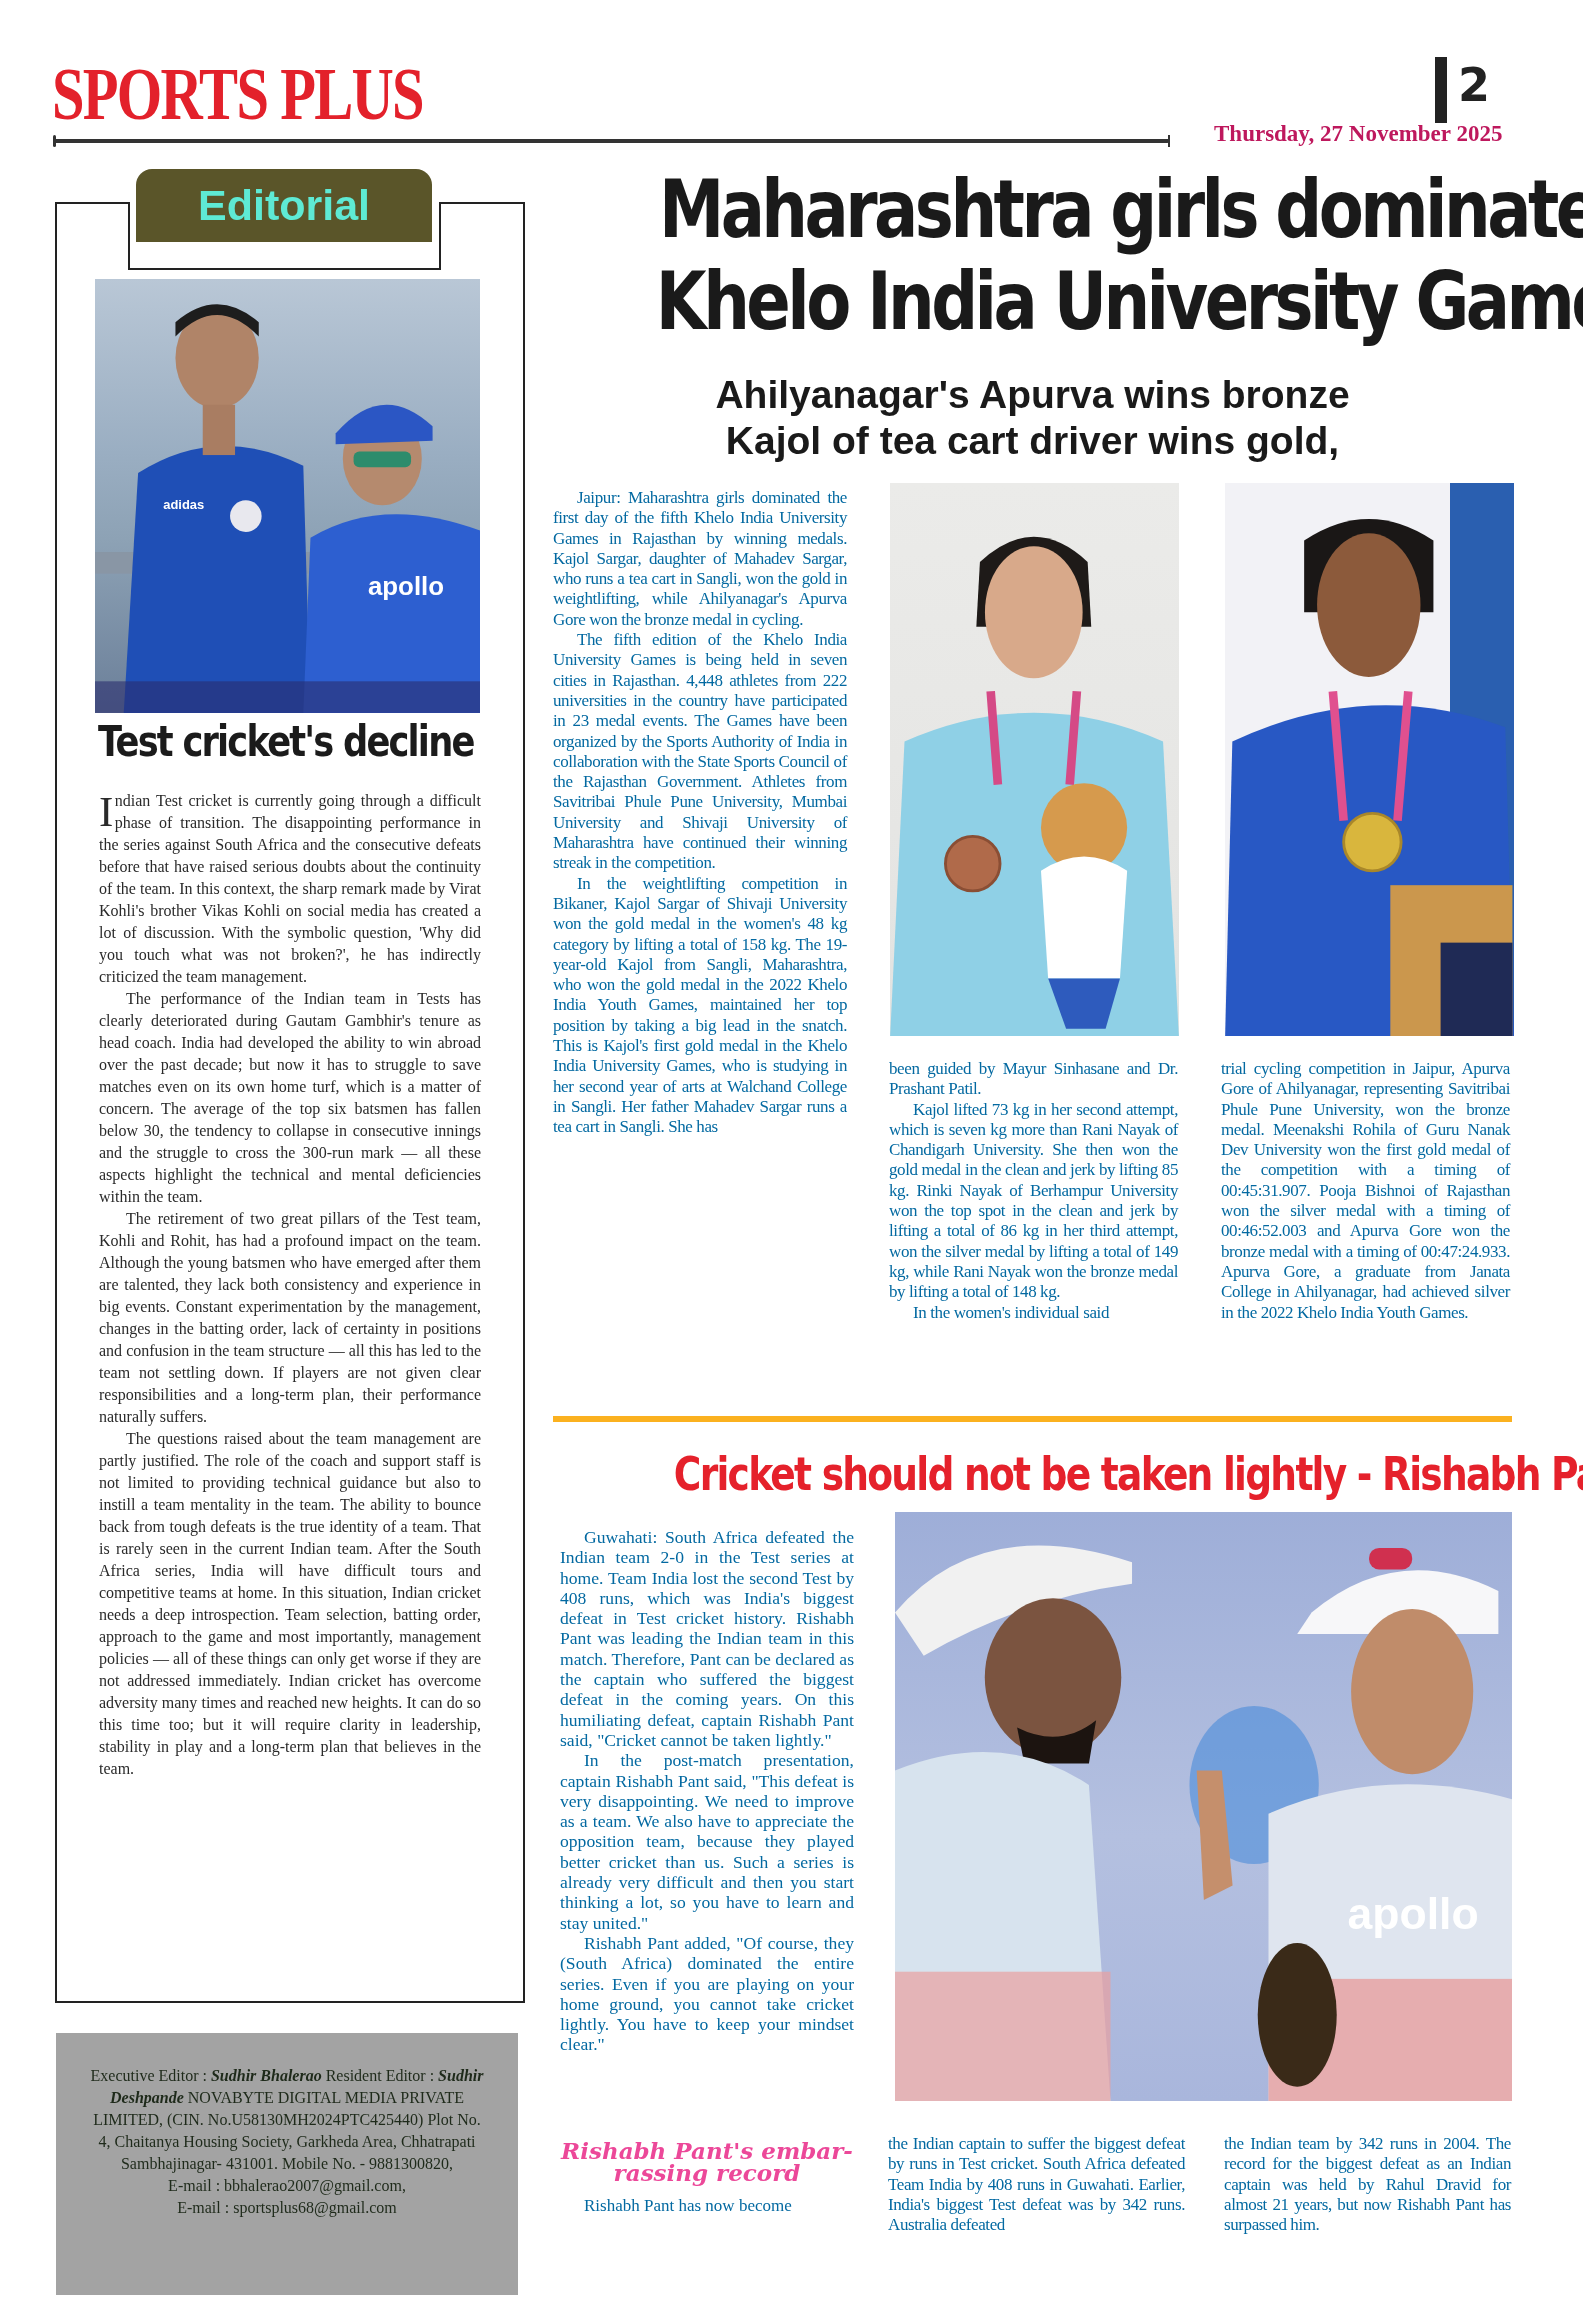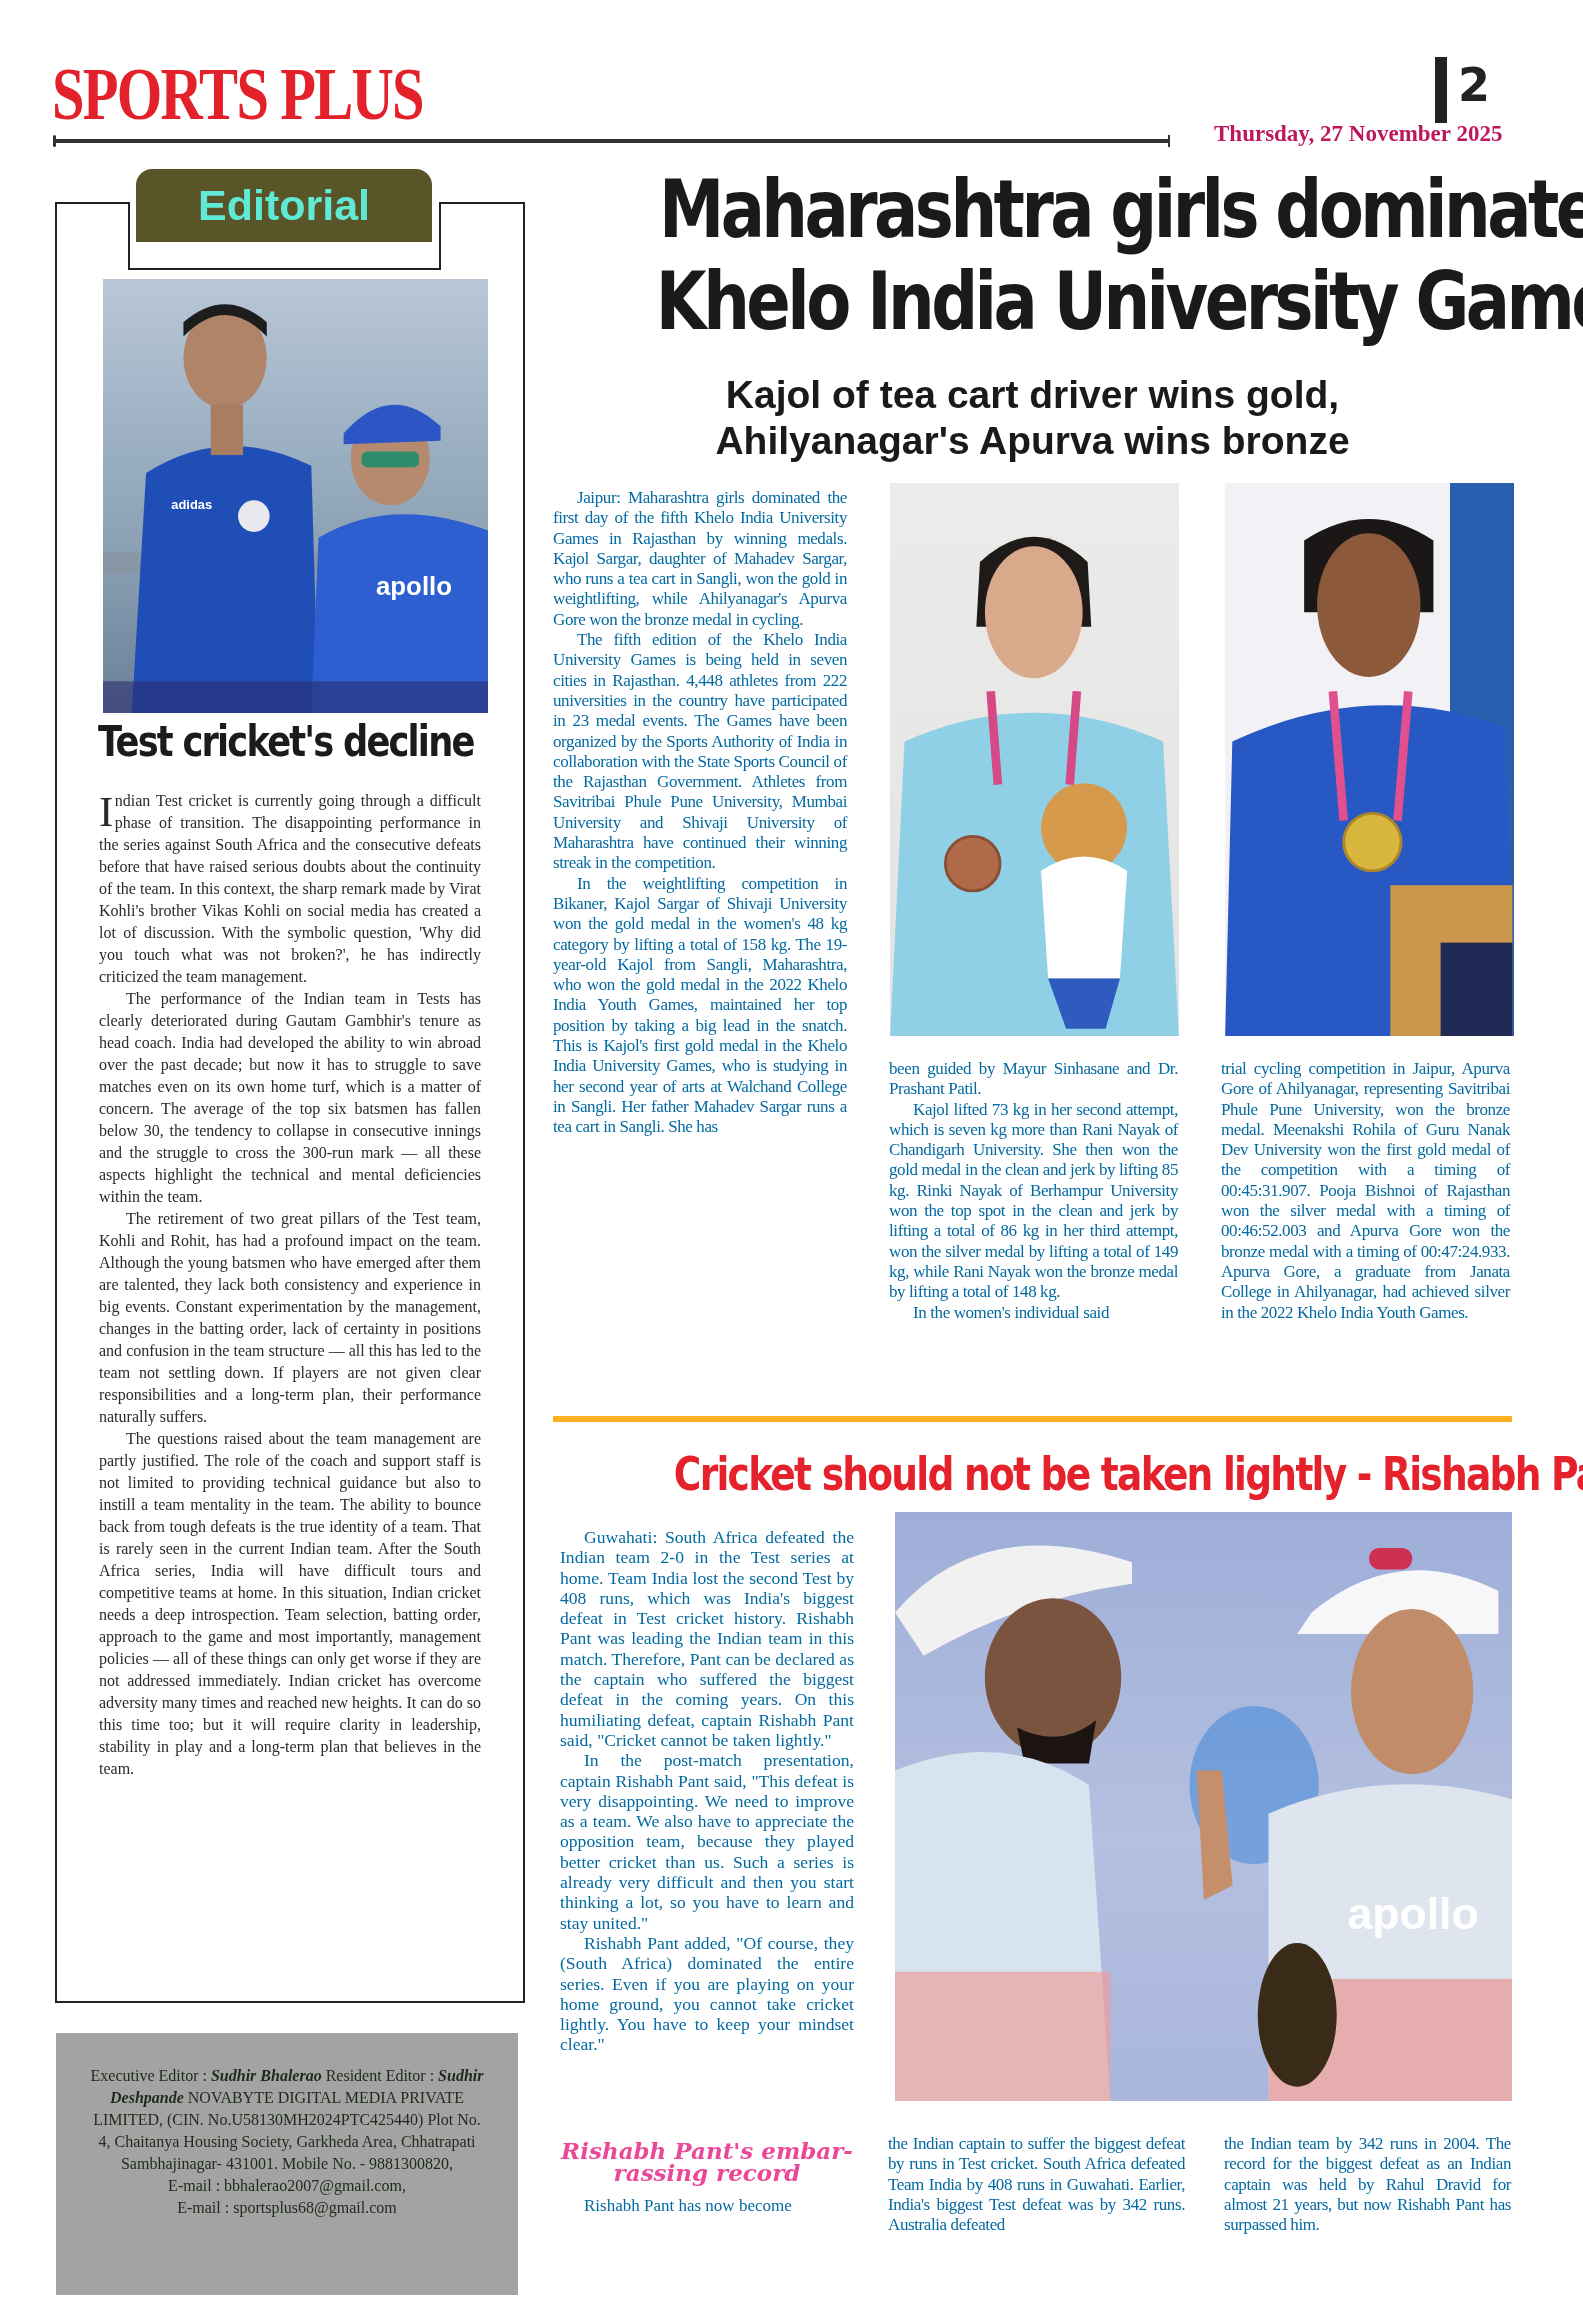--- a/index.html
+++ b/index.html
@@ -12,21 +12,21 @@
   .hdr-rule::before { content: ""; position: absolute; left: -2.2px; top: -4.3px; width: 3.6px; height: 12.2px; background: #333; border-radius: 2.2px; }
   .hdr-rule::after { content: ""; position: absolute; right: -1.4px; top: -4.3px; width: 2.2px; height: 12.2px; background: #333; }
   .page-bar { left: 1435px; top: 57px; width: 11.5px; height: 66px; background: #222; }
   .page-num { left: 1458px; top: 62px; font-family: "DejaVu Sans", sans-serif; font-weight: bold; font-size: 46px; line-height: 1; color: #222; }
   .date { left: 1214px; top: 121px; font-family: "Liberation Serif", serif; font-weight: bold; font-size: 23px; color: #be185d; white-space: nowrap; }
 
   
   .ed-box { left: 55px; top: 202px; width: 470px; height: 1801px; border: 2.2px solid #222; box-sizing: border-box; }
   .ed-tab-frame { left: 128px; top: 202px; width: 313px; height: 68px; background: #fff; border: 2.2px solid #222; border-top: none; box-sizing: border-box; }
   .ed-tab { left: 136px; top: 169px; width: 296px; height: 73px; background: #5a5529; border-radius: 16px 16px 0 0; color: #5eead4; font-family: "Liberation Sans", sans-serif; font-weight: bold; font-size: 43px; display: flex; align-items: center; justify-content: center; }
-  .ed-photo { left: 95px; top: 279px; width: 385px; height: 434px; overflow: hidden; background: linear-gradient(180deg, #b9c7d6 0%, #9aaec2 40%, #8da2b5 60%, #6b7f99 100%); margin-left: 8px; }
+  .ed-photo { left: 95px; top: 279px; width: 385px; height: 434px; overflow: hidden; background: linear-gradient(180deg, #b9c7d6 0%, #9aaec2 40%, #8da2b5 60%, #6b7f99 100%); }
   .ed-title { left: 98px; top: 720px; font-family: "DejaVu Sans", sans-serif; font-weight: bold; font-size: 43px; line-height: 1; letter-spacing: -2.2px; transform: scaleX(0.82); transform-origin: left top; white-space: nowrap; color: #1b1b1b; }
   .ed-body { left: 99px; top: 790px; width: 382px; font-family: "Liberation Serif", serif; font-size: 16px; line-height: 22px; text-align: justify; color: #2a2a2a; }
   .ed-body p { margin: 0; text-indent: 27px; }
   .ed-body p.first { text-indent: 0; }
   .dropcap { float: left; font-size: 43px; line-height: 37px; margin: 2.9px 1.4px 0 0; }
 
   .credits { left: 56px; top: 2033px; width: 462px; height: 262px; background: #a3a3a3; font-family: "Liberation Serif", serif; font-size: 16px; line-height: 22px; text-align: center; color: #1e2a1a; padding-top: 32px; box-sizing: border-box; }
   .credits i { font-weight: bold; }
 
   
@@ -103,22 +103,22 @@
   </div>
   <div>E-mail : bbhalerao2007@gmail.com,</div>
   <div>E-mail : sportsplus68@gmail.com</div>
 </div>
 
 <div class="abs headline">
   <span>Maharashtra girls dominate in</span><br>
   <span>Khelo India University Games</span>
 </div>
 <div class="abs subhead">
+  <div>Ahilyanagar's Apurva wins bronze</div>
   <div>Kajol of tea cart driver wins gold,</div>
-  <div>Ahilyanagar's Apurva wins bronze</div>
 </div>
 
 <div class="col a1c1">
   <p>Jaipur: Maharashtra girls dominated the first day of the fifth Khelo India University Games in Rajasthan by winning medals. Kajol Sargar, daughter of Mahadev Sargar, who runs a tea cart in Sangli, won the gold in weightlifting, while Ahilyanagar's Apurva Gore won the bronze medal in cycling.</p>
   <p>The fifth edition of the Khelo India University Games is being held in seven cities in Rajasthan. 4,448 athletes from 222 universities in the country have participated in 23 medal events. The Games have been organized by the Sports Authority of India in collaboration with the State Sports Council of the Rajasthan Government. Athletes from Savitribai Phule Pune University, Mumbai University and Shivaji University of Maharashtra have continued their winning streak in the competition.</p>
   <p>In the weightlifting competition in Bikaner, Kajol Sargar of Shivaji University won the gold medal in the women's 48 kg category by lifting a total of 158 kg. The 19-year-old Kajol from Sangli, Maharashtra, who won the gold medal in the 2022 Khelo India Youth Games, maintained her top position by taking a big lead in the snatch. This is Kajol's first gold medal in the Khelo India University Games, who is studying in her second year of arts at Walchand College in Sangli. Her father Mahadev Sargar runs a tea cart in Sangli. She has</p>
 </div>
 
 <div class="abs photo1">
   <svg width="289" height="553" viewBox="0 0 402 770">

